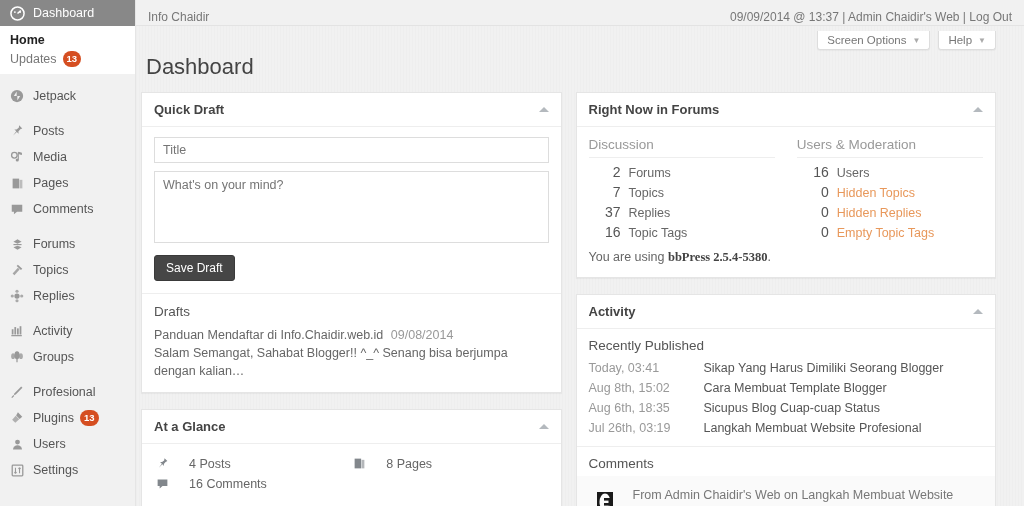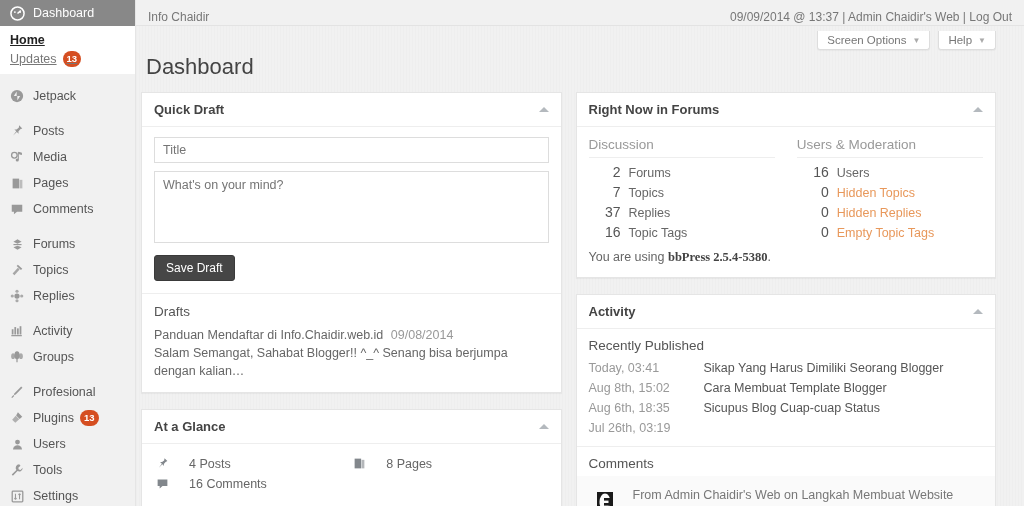--- a/index.html
+++ b/index.html
@@ -41,21 +41,21 @@
     margin-right: 7px;
     display: flex; align-items: center; justify-content: center;
     color: #999;
   }
   .menu-item.current .ico { color: #fff; }
   .menu-item .ico svg { display: block; }
   .submenu { background: #fff; padding: 4px 0 6px 0; }
   .submenu .sub {
     display: flex; align-items: center;
     padding: 2px 21px 2px 10px; font-size: 12.5px;
-    color: #777; height: 19px; text-decoration: underline;
+    color: #777; height: 19px;
   }
   .submenu .sub.active { color: #222; font-weight: bold; }
   .badge {
     display: inline-flex; align-items: center; justify-content: center;
     min-width: 17px; height: 16px; padding: 0 4px;
     margin-left: 6px;
     background: #d54e21; color: #fff;
     border-radius: 9px; font-size: 9.5px; font-weight: bold;
     line-height: 1;
   }
@@ -350,28 +350,20 @@
     <div class="menu-item">
       <span class="ico">
         <svg width="13" height="13" viewBox="0 0 16 16">
             <circle cx="8" cy="5" r="3" fill="currentColor"></circle>
             <path d="M2.5 14 a5.5 5 0 0 1 11 0 z" fill="currentColor"></path>
           </svg>
       </span>
       <span>Users</span>
     </div>
 
-    <div class="menu-item">
-      <span class="ico">
-        <svg width="14" height="14" viewBox="0 0 16 16">
-            <path d="M10.5 1.5 a4 4 0 0 0 -3.2 6.4 L2 13.2 L3.3 14.5 L8.6 9.2 A4 4 0 0 0 14.5 5.5 L12 8 L10 7.5 L9.5 5.5 L12 3 Z" fill="currentColor"></path>
-          </svg>
-      </span>
-      <span>Tools</span>
-    </div>
 
     <div class="menu-item">
       <span class="ico">
         <svg width="13" height="13" viewBox="0 0 16 16">
             <rect x="1.5" y="1.5" width="13" height="13" rx="1" fill="none" stroke="currentColor" stroke-width="1.6"></rect>
             <path d="M5.5 4.5 v7 M5.5 11.5 l-1.3 -1.6 M5.5 11.5 l1.3 -1.6" stroke="currentColor" stroke-width="1.3" fill="none"></path>
             <path d="M10.5 11.5 v-7 M10.5 4.5 l-1.3 1.6 M10.5 4.5 l1.3 1.6" stroke="currentColor" stroke-width="1.3" fill="none"></path>
           </svg>
       </span>
       <span>Settings</span>
@@ -542,20 +534,21 @@
             <div class="act-row">
               <span class="act-date">Aug 8th, 15:02</span>
               <span class="act-link">Cara Membuat Template Blogger</span>
             </div>
             <div class="act-row">
               <span class="act-date">Aug 6th, 18:35</span>
               <span class="act-link">Sicupus Blog Cuap-cuap Status</span>
             </div>
             <div class="act-row">
               <span class="act-date">Jul 26th, 03:19</span>
+              <span class="act-link">Langkah Membuat Website Profesional</span>
             </div>
 
             <div class="act-div"></div>
             <div class="act-sub">Comments</div>
 
             <div class="cmt-body">
               <span class="avatar">
                 <svg width="32" height="32" viewBox="0 0 32 32">
                   <rect width="32" height="32" fill="#fafafa"></rect>
                   <path d="M6 4 h20 v24 h-20 z" fill="#fafafa"></path>

